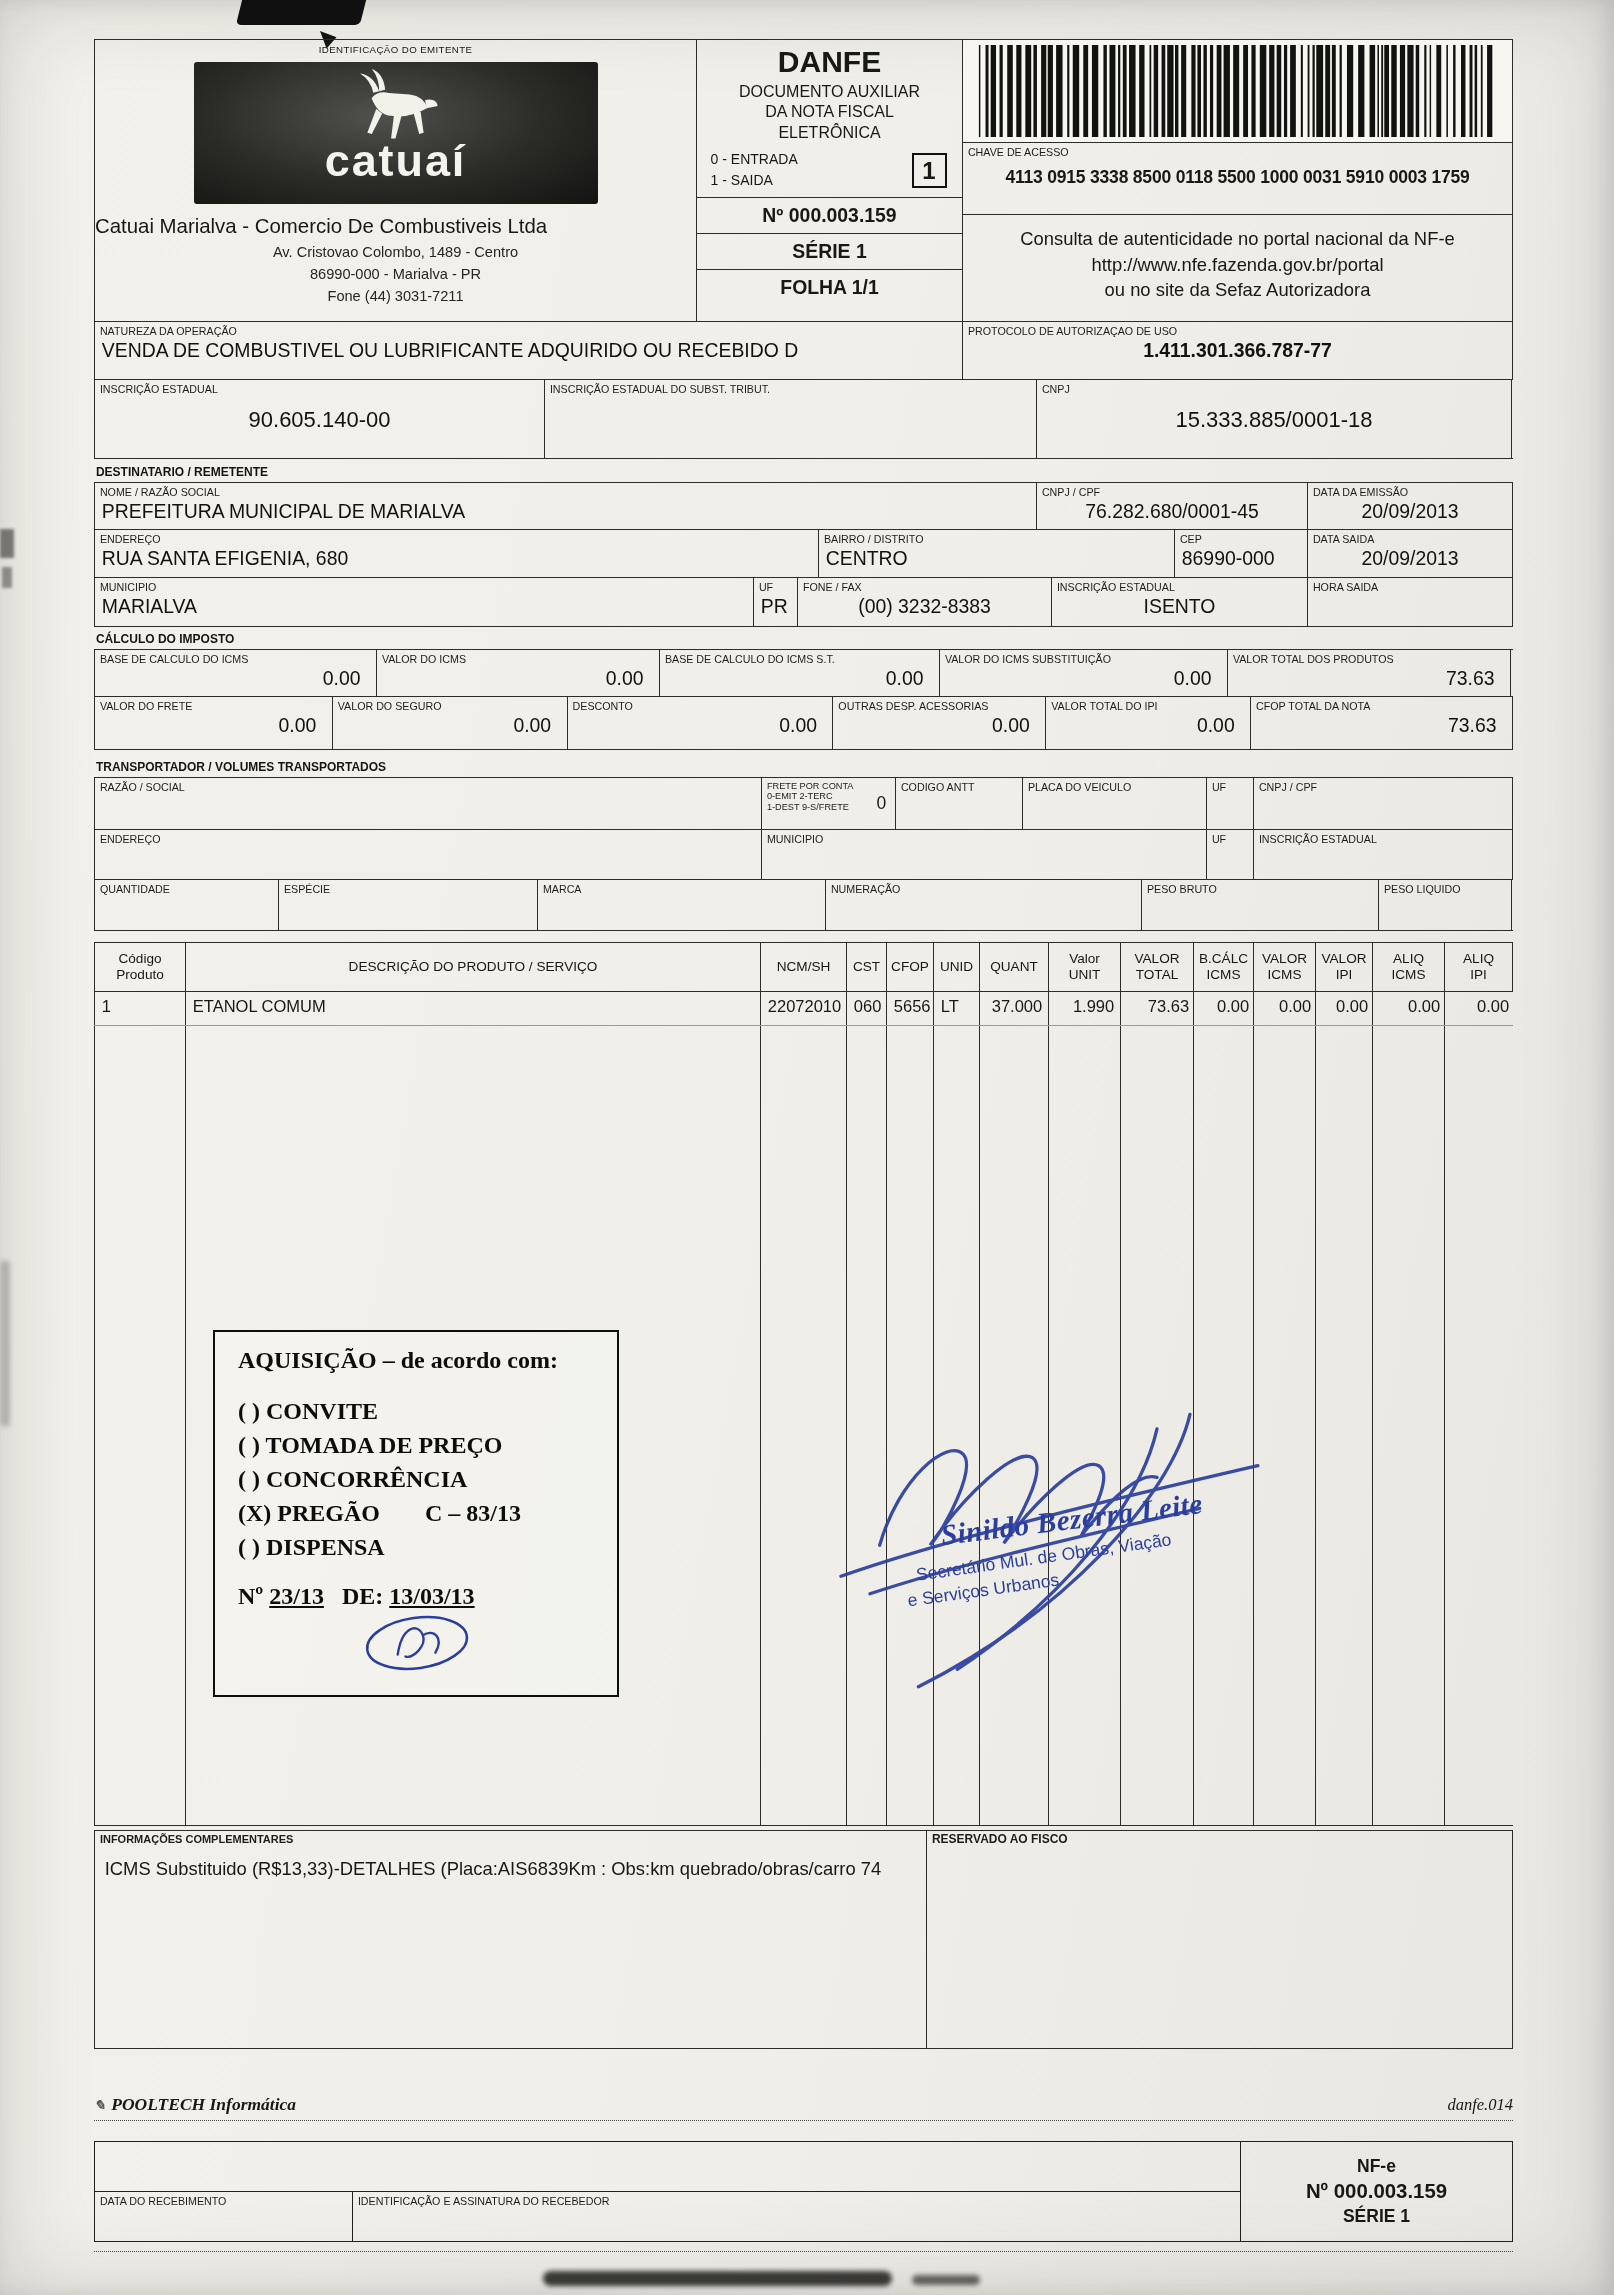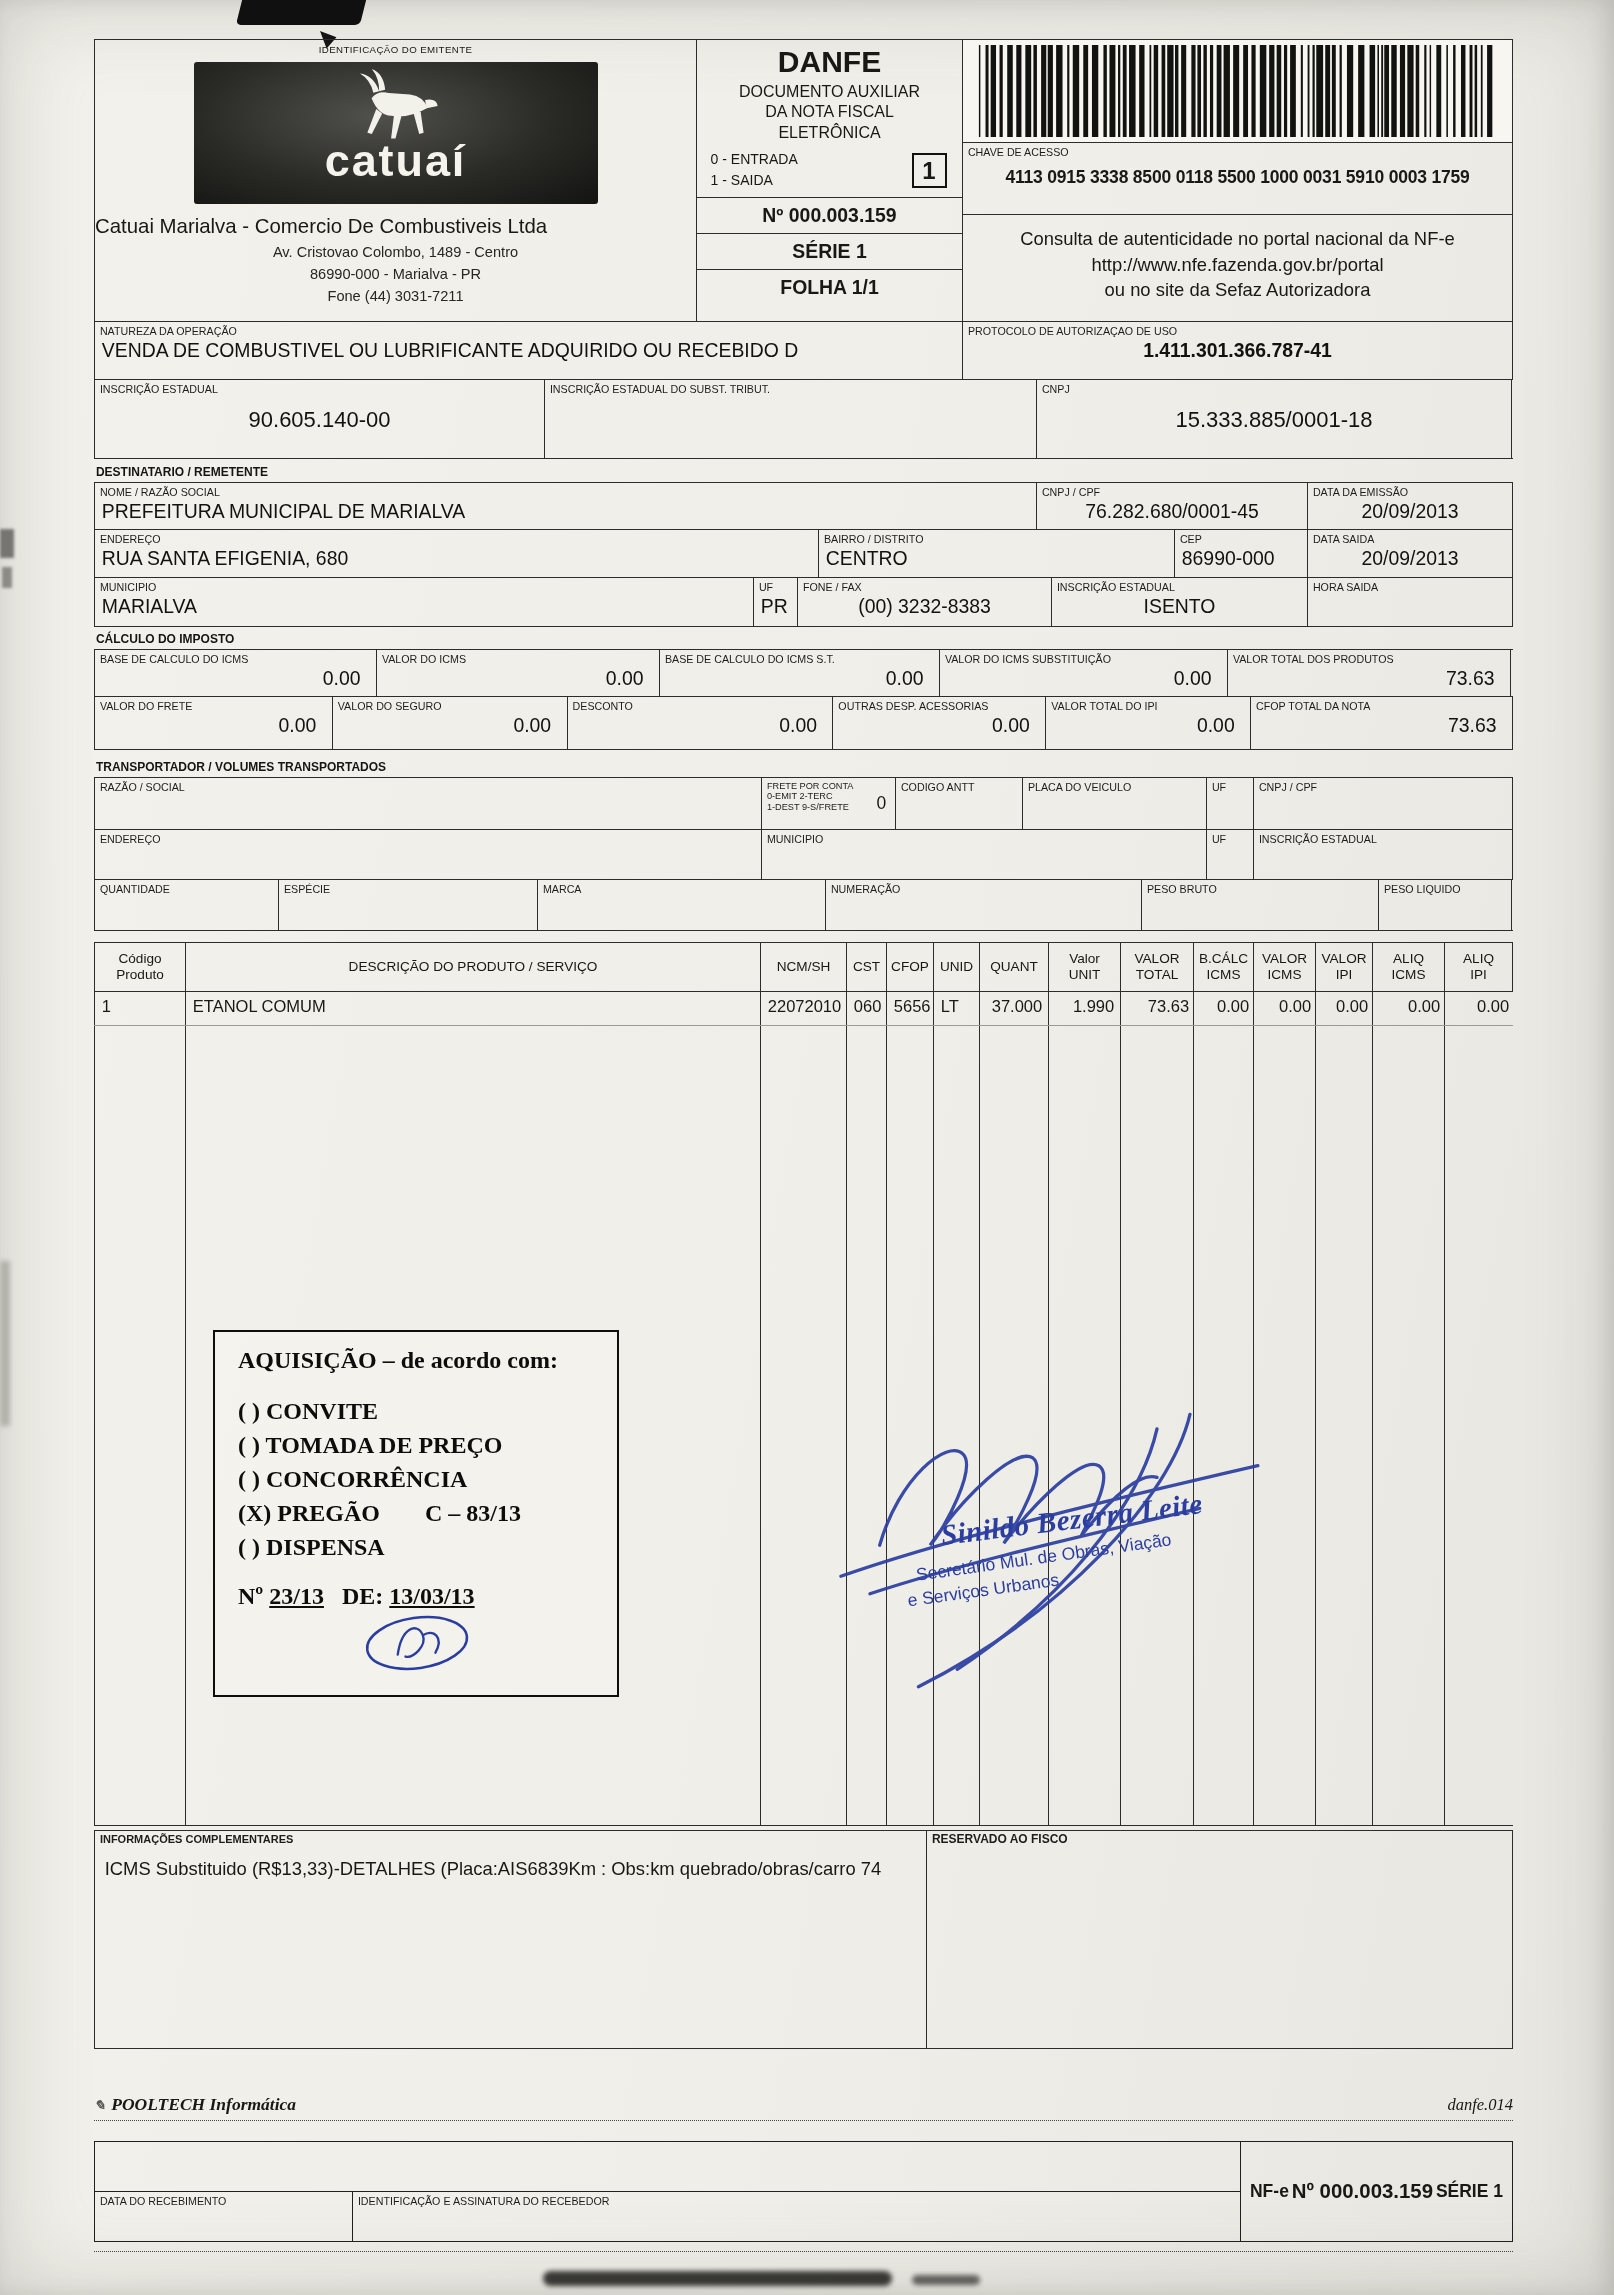--- a/index.html
+++ b/index.html
@@ -70,21 +70,21 @@
 .dotted{border-top:1.9px dotted #45453f;margin-top:5.8px}
 .dotted2{border-top:1.9px dotted #45453f;margin-top:9.7px}
 .bstrip{display:flex;height:101px;border:1.9px solid #20201e;margin-top:19.4px}
 .bleft{width:1146px;display:flex;flex-direction:column;border-right:1.9px solid #20201e}
 .bblank{flex:1;border-bottom:1px solid #20201e}
 .brow{display:flex;height:49px}
 .bcell{position:relative}
 .bcell+. bcell{border-left:1px solid #20201e}
 .bcell.w1{width:258px;border-right:1px solid #20201e}
 .bcell.grow{flex:1}
-.bright{flex:1;display:flex;flex-direction:row;align-items:center;justify-content:center;gap:2.9px;font-weight:bold}
+.bright{flex:1;display:flex;flex-direction:column;align-items:center;justify-content:center;gap:2.9px;font-weight:bold}
 .nfe1{font-size:17.5px}.nfe2{font-size:20.4px}
 
 .art{position:absolute;background:#101010}
 .art-binder{left:239px;top:0;width:124px;height:25px;transform:skewX(-14deg);border-radius:0 0 4.9px 4.9px}
 .art-arrow{left:320px;top:31px;width:16.5px;height:17.5px;clip-path:polygon(0 0,100% 35%,40% 100%);background:#141414}
 .art-edge1{left:0;top:529px;width:13.6px;height:29px;background:#4a4a46;filter:blur(1.5px);opacity:.7}
 .art-edge2{left:1.9px;top:567px;width:9.7px;height:21.3px;background:#55554f;filter:blur(1.5px);opacity:.6}
 .art-edge3{left:0;top:1261px;width:9.7px;height:165px;background:#7b7b74;filter:blur(2.9px);opacity:.45}
 .art-smudge{left:543px;top:2271px;width:349px;height:14.6px;background:#1b1b19;border-radius:7.8px;filter:blur(2.9px);opacity:.85}
 .art-smudge2{left:912px;top:2275px;width:68px;height:9.7px;background:#2a2a27;border-radius:5.8px;filter:blur(2.9px);opacity:.7}
@@ -232,21 +232,21 @@
       </div>
     </div>
 
     <div class="row" style="height:58px">
       <div class="cell" style="width:868px">
         <span class="lbl">NATUREZA DA OPERAÇÃO</span>
         <span class="val">VENDA DE COMBUSTIVEL OU LUBRIFICANTE ADQUIRIDO OU RECEBIDO D</span>
       </div>
       <div class="cell" style="width:551px">
         <span class="lbl">PROTOCOLO DE AUTORIZAÇAO DE USO</span>
-        <span class="val c b">1.411.301.366.787-41</span>
+        <span class="val c b">1.411.301.366.787-77</span>
       </div>
     </div>
 
     <div class="row" style="height:79px">
       <div class="cell" style="width:450px">
         <span class="lbl">INSCRIÇÃO ESTADUAL</span>
         <span class="val c big">90.605.140-00</span>
       </div>
       <div class="cell" style="width:492px">
         <span class="lbl">INSCRIÇÃO ESTADUAL DO SUBST. TRIBUT.</span>

